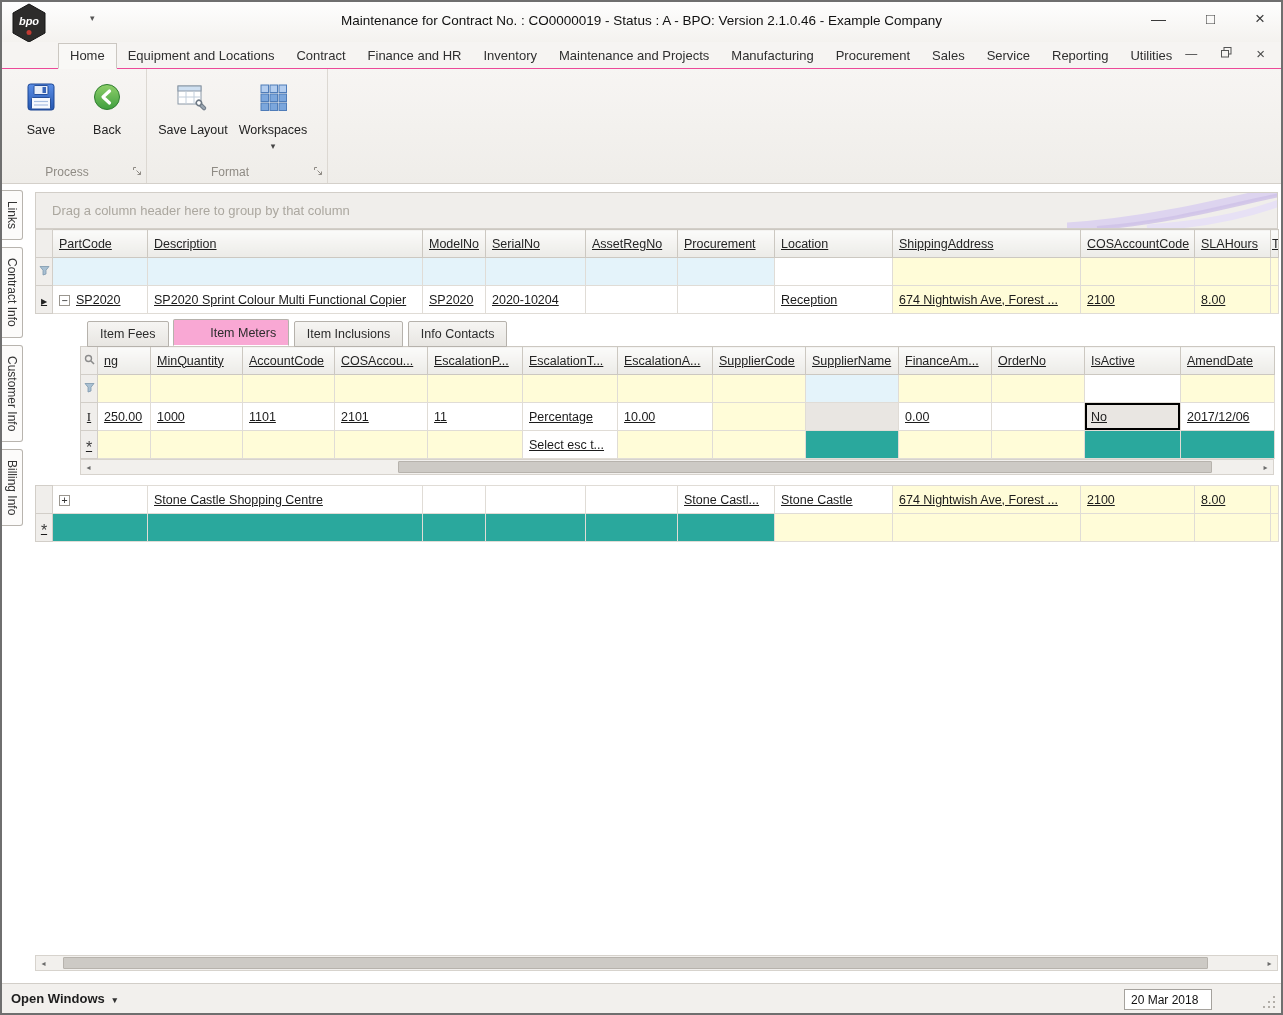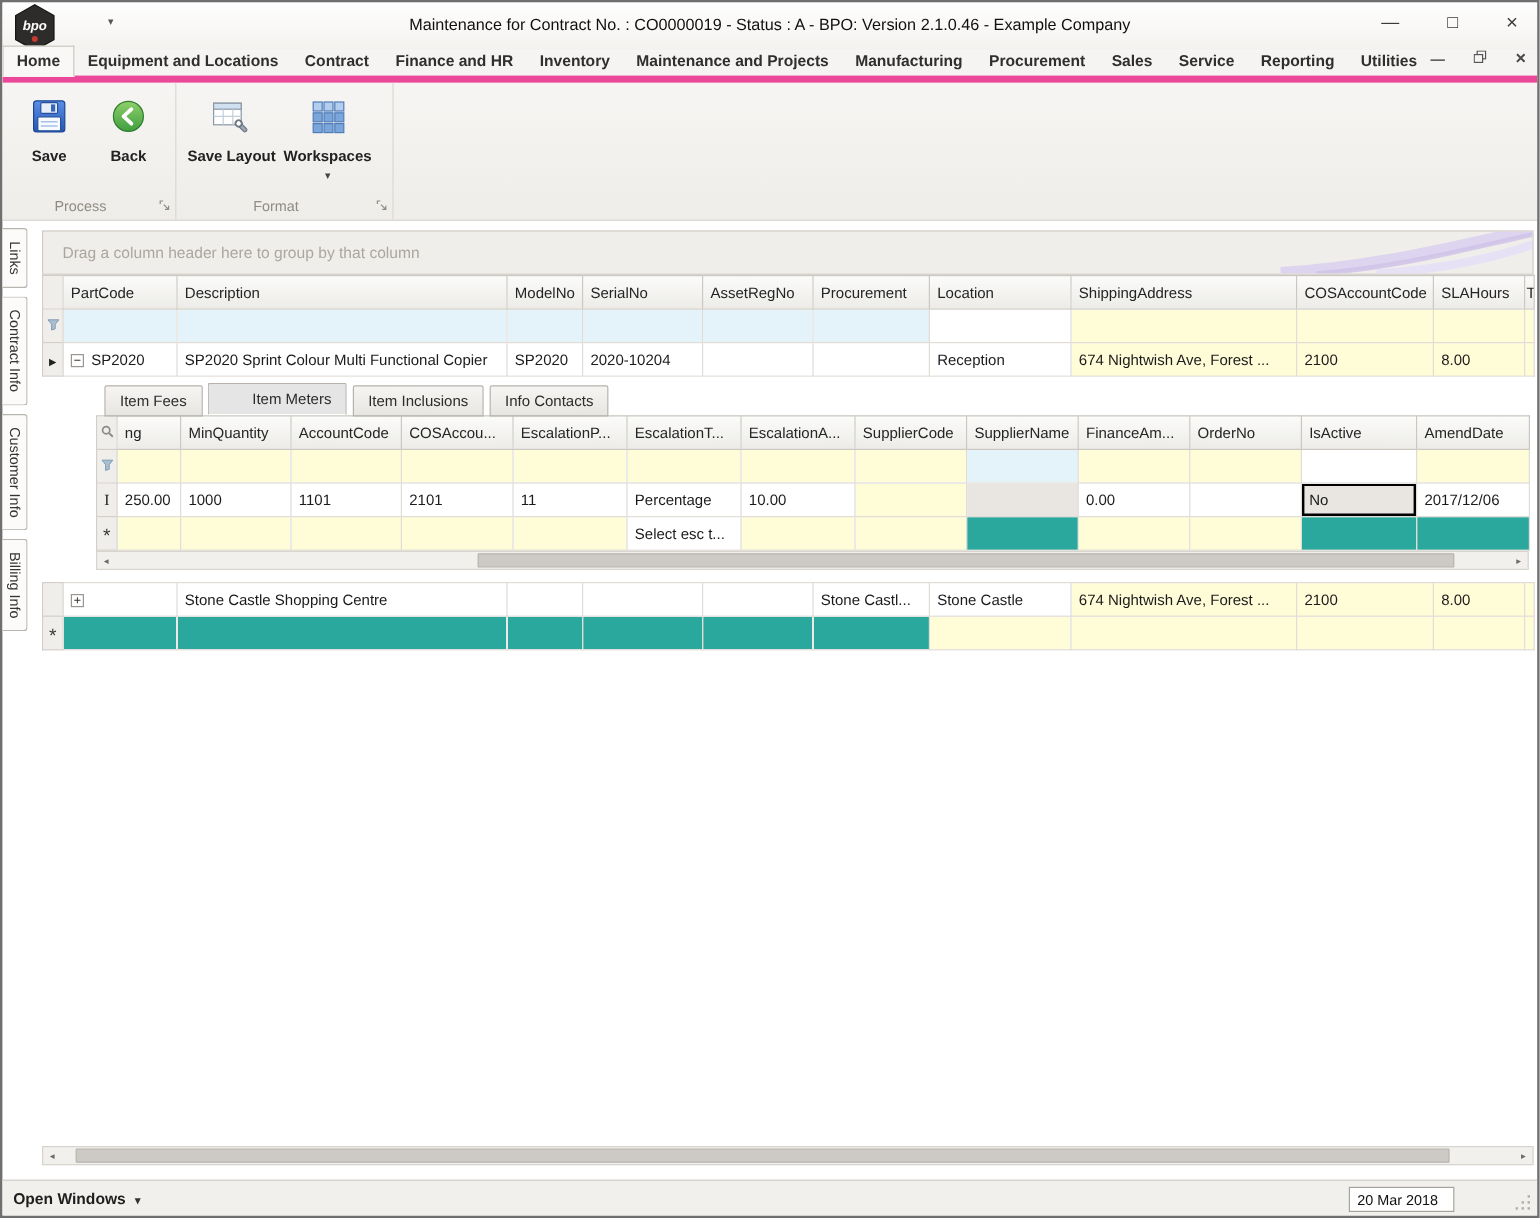--- a/index.html
+++ b/index.html
@@ -9,45 +9,45 @@
 
   
   #titlebar{position:absolute;left:0;top:0;right:0;height:40px;background:linear-gradient(#fefefe,#f4f2ef);}
   #logo{position:absolute;left:8px;top:1px;}
   .qat-caret{position:absolute;left:88px;top:11px;font-size:9px;color:#555;}
   #title{position:absolute;left:0;right:0;top:11px;text-align:center;font-size:13.5px;font-weight:normal;color:#101010;}
   #winctl{position:absolute;right:16px;top:7px;display:flex;gap:40px;color:#3a3a3a;align-items:center;}
   #winctl span{font-size:15px;line-height:20px;}
 
   
-  #menubar{position:absolute;left:0;top:40px;right:0;height:27px;background:#f6f4f2;border-bottom:6px solid #ec4899;display:flex;align-items:flex-end;font-weight:bold;}
+  #menubar{position:absolute;left:0;top:40px;right:0;height:27px;background:#f6f4f2;border-bottom:1px solid #ec4899;padding-left:56px;display:flex;align-items:flex-end;}
   .mtab{padding:4px 11px 5px;font-size:13px;color:#2f2f2f;white-space:nowrap;}
   .mtab.active{background:#f9f8f6;border:1px solid #cbc7c1;border-bottom-color:#f9f8f6;margin-bottom:-1px;}
   #mdictl{margin-left:auto;display:flex;gap:24px;padding:0 16px 6px 0;align-items:center;color:#4a4a4a;font-size:12px;}
 
   
   #ribbon{position:absolute;left:0;top:67px;right:0;height:115px;background:linear-gradient(#f7f5f3,#efede9);border-bottom:1px solid #d4d0ca;display:flex;}
   .rgroup{position:relative;height:100%;padding:8px 8px 22px 8px;border-right:1px solid #dcd8d2;display:flex;align-items:flex-start;gap:4px;}
   .rbtn{width:62px;display:flex;flex-direction:column;align-items:center;padding-top:4px;gap:7px;}
-  .rbtn .rlabel{font-size:12.5px;color:#222;white-space:nowrap;font-weight:bold;}
+  .rbtn .rlabel{font-size:12.5px;color:#222;white-space:nowrap;}
   .rbtn .bcaret{font-size:9px;color:#444;margin-top:-3px;}
   .rcaption{position:absolute;left:0;right:14px;bottom:4px;text-align:center;font-size:12px;color:#8f8b84;}
   .launcher{position:absolute;right:4px;bottom:4px;}
 
   
   #side-tabs{position:absolute;left:0;top:188px;width:24px;}
   .stab{writing-mode:vertical-rl;background:#fcfbfa;border:1px solid #b8b4ae;border-left:none;border-radius:0 3px 3px 0;padding:10px 3px;margin-bottom:7px;font-size:12px;color:#333;}
 
   
   #grid{position:absolute;left:33px;top:190px;width:1243px;}
   #group-panel{position:relative;height:37px;background:#f0eeeb;border:1px solid #d2cec8;overflow:hidden;}
   #group-hint{position:absolute;left:16px;top:10px;font-size:13px;color:#aba79f;}
   .swirl{position:absolute;right:0;top:0;}
 
-  table.grid{border-collapse:collapse;table-layout:fixed;background:#fff;}
+  table.grid{border-collapse:collapse;table-layout:fixed;background:#fff;text-decoration:underline;}
   table.master{width:1243px;}
   table.detail{width:1194px;}
   .grid th,.grid td{border:1px solid #e0dcd6;height:28px;padding:0 6px;font-size:12.5px;font-weight:normal;text-align:left;white-space:nowrap;overflow:hidden;color:#1b1b1b;}
   .grid th{background:linear-gradient(#fbfbfa,#ecebe7);border-color:#ccc8c1;color:#252525;}
   td.ind,th.ind{background:#f0eeeb;border-color:#d2cec8;padding:0;text-align:center;}
   .c-blue{background:#e4f3fa;}
   .c-yellow{background:#fffcd8;}
   .c-gray{background:#e9e6e2;}
   .c-teal{background:#2aa89d;}
   .num{text-align:right;}
@@ -56,21 +56,21 @@
   .tcol{padding:0 1px !important;}
   .expander{display:inline-block;width:11px;height:11px;line-height:9px;border:1px solid #9a968f;background:#fff;font-size:10px;text-align:center;margin-right:6px;vertical-align:middle;color:#333;font-family:"DejaVu Sans Mono",monospace;}
   .focus-arrow{font-size:8px;color:#222;}
   .newrow-star{font-size:16px;color:#3a3a3a;position:relative;top:3px;}
   .edit-ibeam{font-family:"Liberation Serif",serif;font-size:13px;color:#222;}
 
   
   #detail{background:#fff;padding:5px 0 0 45px;}
   #dtabs{height:27px;position:relative;padding-left:7px;z-index:2;}
   .dtab{display:inline-block;padding:5px 12px;font-size:12.5px;color:#2c2c2c;background:linear-gradient(#f6f5f3,#e8e6e2);border:1px solid #b6b2ac;border-radius:2px 2px 0 0;margin-right:1px;position:relative;top:1px;}
-  .dtab.active{background:#e5e5e5;border-bottom-color:#fff;top:0;padding-top:6px;z-index:3;padding-left:36px;}
+  .dtab.active{background:#f9a8d4;border-bottom-color:#fff;top:0;padding-top:6px;z-index:3;padding-left:36px;}
 
   
   .hscroll{display:flex;align-items:stretch;height:16px;background:#f2f0ed;border:1px solid #d7d3cd;}
   .hscroll .sarrow{width:15px;display:flex;align-items:center;justify-content:center;font-size:8px;color:#6b6b6b;}
   .hscroll .strack{flex:1;position:relative;}
   .hscroll .sthumb{position:absolute;top:1px;bottom:1px;background:#cdcac5;border:1px solid #b7b3ad;border-radius:1px;}
   #detail .hscroll{width:1194px;}
   #detail .sthumb{left:26%;width:70%;}
   #main-scroll{position:absolute;left:33px;top:953px;width:1243px;}
   #main-scroll .sthumb{left:1%;width:94.5%;}

